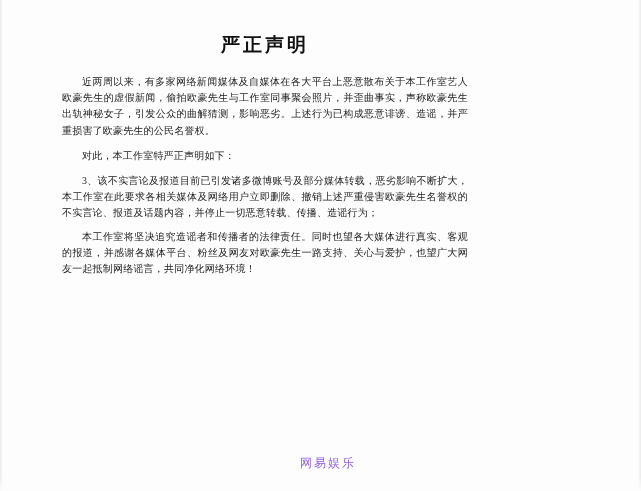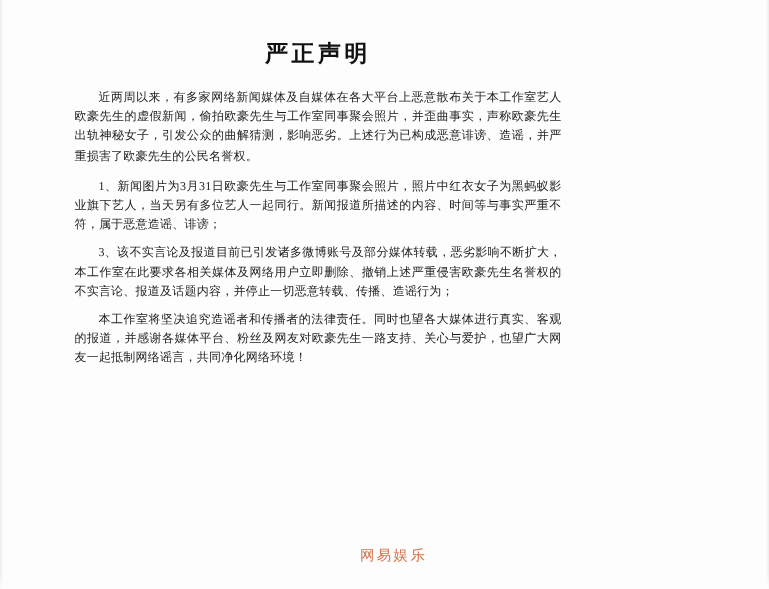--- a/index.html
+++ b/index.html
@@ -52,21 +52,21 @@
     text-indent: 2em;
   }
   .para.tight {
     margin-bottom: 7px;
   }
   .watermark {
     position: absolute;
     left: 300px;
     top: 455px;
     font-size: 12px;
-    color: #c2410c;
+    color: #6d28d9;
     letter-spacing: 2px;
     font-family: "Liberation Sans", sans-serif;
     opacity: 0.75;
     pointer-events: none;
   }
   .fade-bottom {
     position: absolute;
     left: 0;
     right: 0;
     bottom: 0;
@@ -97,22 +97,22 @@
 <body>
 
 <div class="page">
 
   <div class="doc">
 
     <div class="doc-title">严正声明</div>
 
     <p class="para indent">近两周以来，有多家网络新闻媒体及自媒体在各大平台上恶意散布关于本工作室艺人欧豪先生的虚假新闻，偷拍欧豪先生与工作室同事聚会照片，并歪曲事实，声称欧豪先生出轨神秘女子，引发公众的曲解猜测，影响恶劣。上述行为已构成恶意诽谤、造谣，并严重损害了欧豪先生的公民名誉权。</p>
 
+    <p class="para indent">对此，本工作室特严正声明如下：</p>
 
-    <p class="para indent tight">1、新闻图片为3月31日欧豪先生与工作室同事聚会照片，照片中红衣女子为黑蚂蚁影业旗下艺人，当天另有多位艺人一起同行。新闻报道所描述的内容、时间等与事实严重不符，属于恶意造谣、诽谤；</p>
 
 
     <p class="para indent tight">3、该不实言论及报道目前已引发诸多微博账号及部分媒体转载，恶劣影响不断扩大，本工作室在此要求各相关媒体及网络用户立即删除、撤销上述严重侵害欧豪先生名誉权的不实言论、报道及话题内容，并停止一切恶意转载、传播、造谣行为；</p>
 
 
     <p class="para indent">本工作室将坚决追究造谣者和传播者的法律责任。同时也望各大媒体进行真实、客观的报道，并感谢各媒体平台、粉丝及网友对欧豪先生一路支持、关心与爱护，也望广大网友一起抵制网络谣言，共同净化网络环境！</p>
 
   </div>
 
   <div class="watermark">网易娱乐</div>

